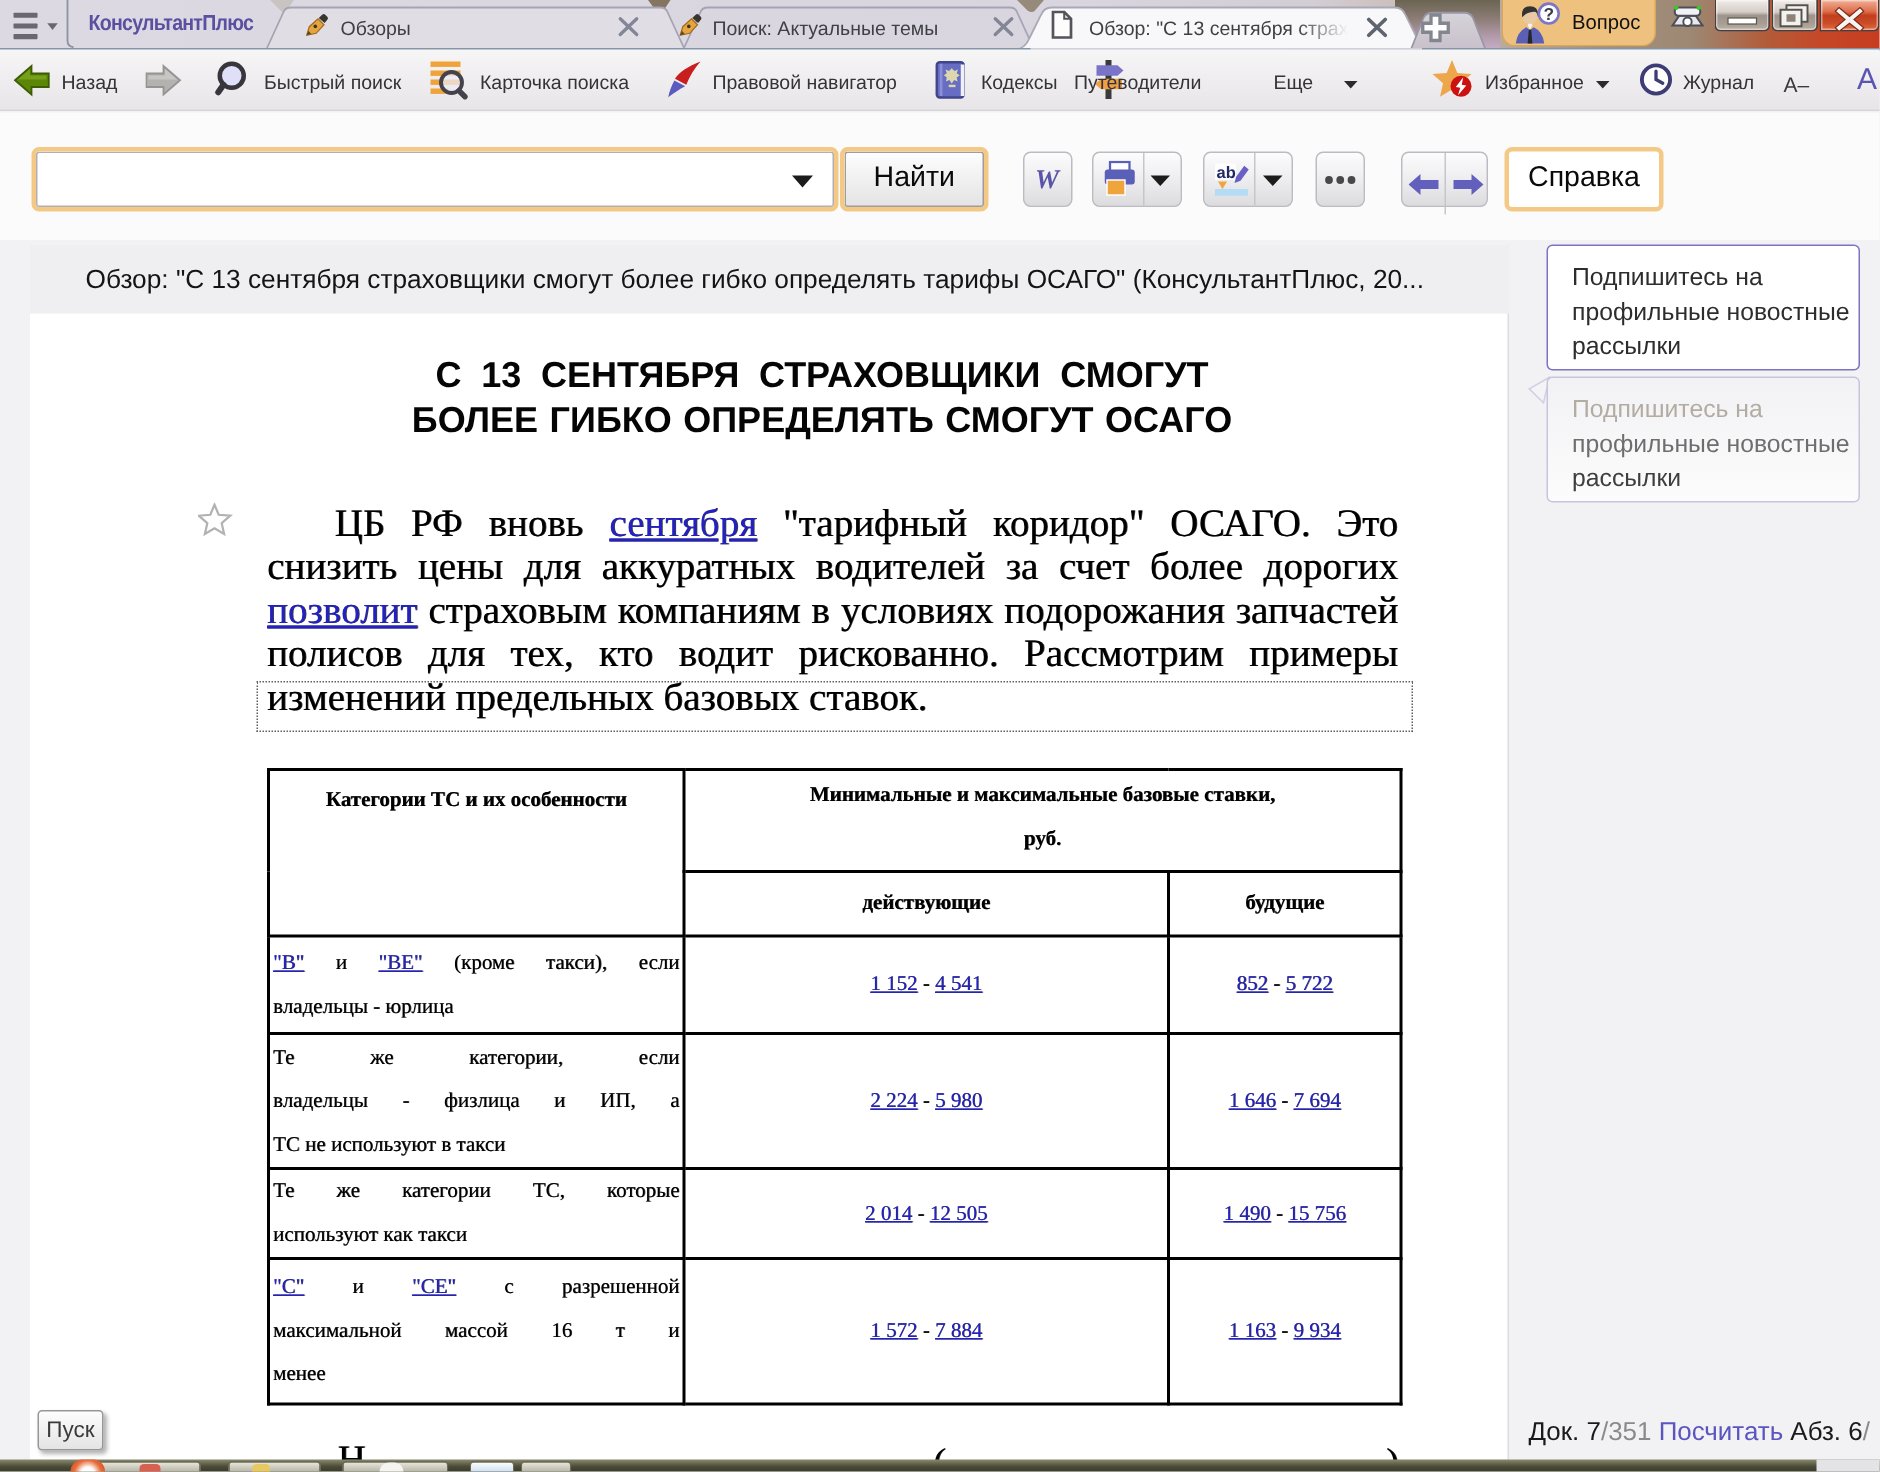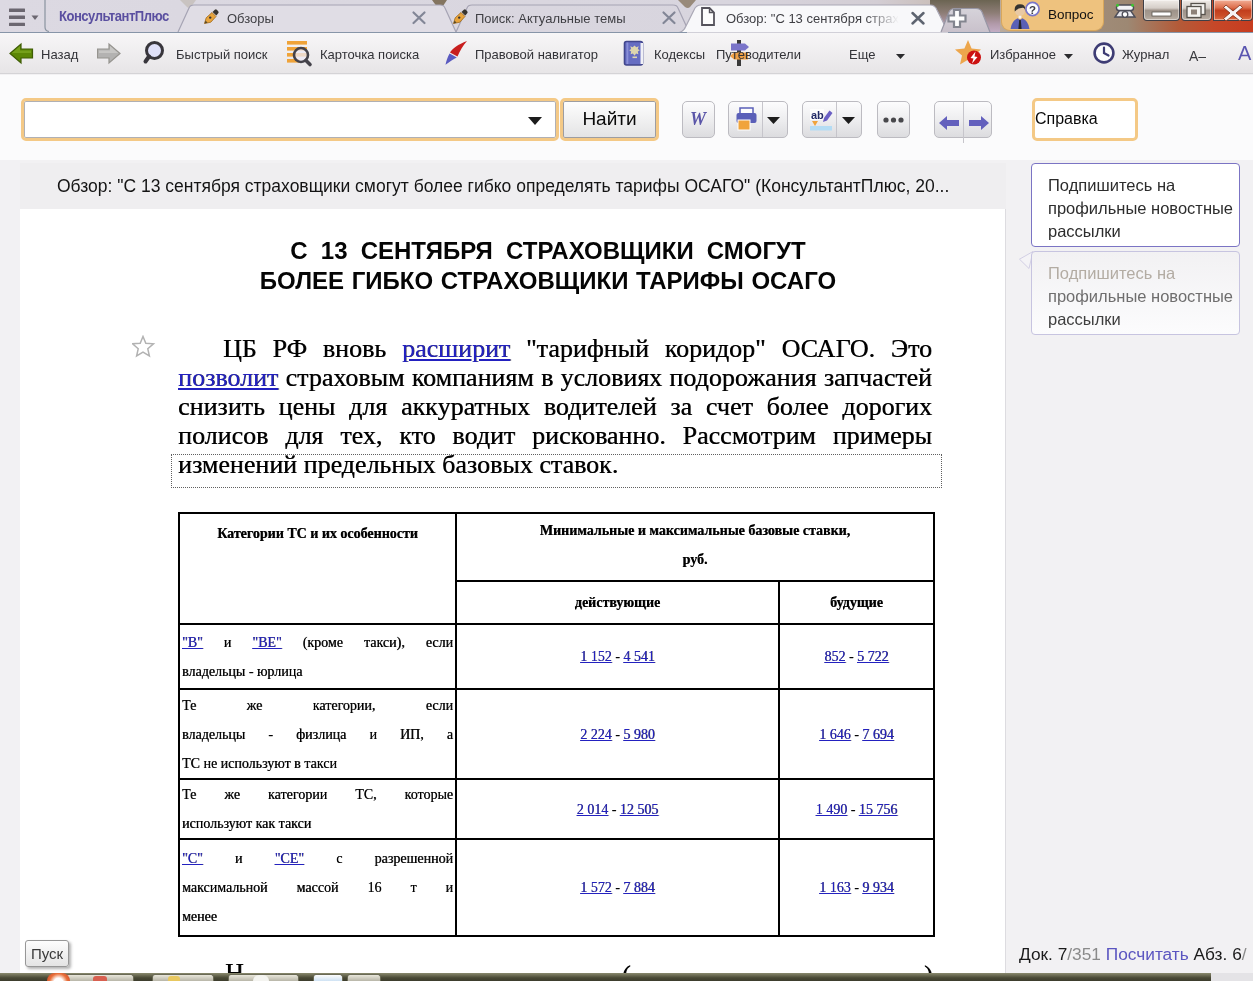--- a/index.html
+++ b/index.html
@@ -18,21 +18,21 @@
   #btncls { left:1213px; width:40px; background:linear-gradient(#f2ae96 0%,#dd6f4d 38%,#c23e1d 52%,#cb4d28 78%,#dd6e44 100%); border-radius:0 0 4px 0; }
   
   #toolbar { position:absolute; left:0; top:33px; width:1253px; height:41px;
     background:linear-gradient(#f7f6f7,#eceaec 70%,#e7e5e7); border-bottom:1px solid #d4d3d6; }
   .tlbl { position:absolute; top:13.5px; font-size:13px; color:#333338; white-space:nowrap; }
   
   #searchrow { position:absolute; left:0; top:75px; width:1253px; height:85px; background:#fbfbfc; }
   #combo { position:absolute; left:21px; top:23px; width:538px; height:43px; background:#fff; border:3px solid #f4c986; border-radius:5px; box-shadow:inset 0 0 0 1px #b0b0b4; }
   #findbtn { position:absolute; left:560px; top:23px; width:99px; height:43px; background:linear-gradient(#fefefe,#e3e3e4); border:3px solid #f4c986; border-radius:5px; box-shadow:inset 0 0 0 1px #9d9da1; font-size:19px; color:#0a0a0a; text-align:center; line-height:36px; }
   .gbtn { position:absolute; top:26px; height:37px; background:linear-gradient(#fcfcfd 0%,#ececee 55%,#dcdcdf 100%); border:1px solid #bcbbc1; border-radius:5px; }
-  #helpbtn { position:absolute; left:1032px; top:23px; width:106px; height:43px; background:#fff; border:3px solid #f4c986; border-radius:5px; font-size:16px; color:#0a0a0a; text-align:left; line-height:36px; }
+  #helpbtn { position:absolute; left:1003px; top:23px; width:106px; height:43px; background:#fff; border:3px solid #f4c986; border-radius:5px; font-size:19px; color:#0a0a0a; text-align:center; line-height:36px; }
   
   #docpanel { position:absolute; left:20px; top:163px; width:986px; height:810px; background:#fff; border-right:1px solid #dddce0; }
   #band { position:absolute; left:20px; top:163px; width:986px; height:46px; background:#efeef0; font-size:17.5px; color:#141414; line-height:46px; padding-left:37px; white-space:nowrap; overflow:hidden; }
   #doctitle { position:absolute; left:171px; top:236px; width:754px; text-align:center; font-size:24px; font-weight:bold; color:#050505; line-height:30px; }
   #para { position:absolute; left:178px; top:334px; width:754px; font-family:"Liberation Serif",serif; font-size:26px; line-height:29px; color:#000; text-shadow:0.5px 0 0 rgba(0,0,0,0.75); }
   #para .jl { text-align:justify; text-align-last:justify; }
   #dotbox { position:absolute; left:171px; top:454px; width:771px; height:34px; border:1px dotted #606060; }
   
   #tbl { position:absolute; left:178px; top:512px; border-collapse:collapse; table-layout:fixed; font-family:"Liberation Serif",serif; font-size:14px; line-height:29px; color:#000; text-shadow:0.4px 0 0 rgba(0,0,0,0.7); }
   #tbl td { border:2px solid #000; padding:0 2px; vertical-align:middle; }
@@ -265,26 +265,26 @@
   <div id="helpbtn">Справка</div>
 </div>
 
 <div id="docpanel"></div>
 <div id="band">Обзор: "С 13 сентября страховщики смогут более гибко определять тарифы ОСАГО" (КонсультантПлюс, 20...</div>
 <svg width="24" height="24" style="position:absolute; left:132px; top:335px;">
   <path d="M11 1.5 L13.8 8.2 L21.5 8.8 L15.8 13.8 L17.4 21 L11 17.2 L4.6 21 L6.2 13.8 L0.5 8.8 L8.2 8.2 Z" fill="none" stroke="#b2b2b2" stroke-width="1.5"></path>
 </svg>
 <div id="doctitle">
     <div style="word-spacing:6.5px;">С 13 СЕНТЯБРЯ СТРАХОВЩИКИ СМОГУТ</div>
-    <div style="word-spacing:1px;">БОЛЕЕ ГИБКО СТРАХОВЩИКИ ТАРИФЫ ОСАГО</div>
+    <div style="word-spacing:1px;">БОЛЕЕ ГИБКО ОПРЕДЕЛЯТЬ СМОГУТ ОСАГО</div>
   </div>
 <div id="para">
-  <div class="jl"><span style="display:inline-block;width:45px;"></span>ЦБ РФ вновь <a>расширит</a> "тарифный коридор" ОСАГО. Это</div>
+  <div class="jl"><span style="display:inline-block;width:45px;"></span>ЦБ РФ вновь <a>сентября</a> "тарифный коридор" ОСАГО. Это</div>
+  <div class="jl">снизить цены для аккуратных водителей за счет более дорогих</div>
   <div class="jl"><a>позволит</a> страховым компаниям в условиях подорожания запчастей</div>
-  <div class="jl">снизить цены для аккуратных водителей за счет более дорогих</div>
   <div class="jl">полисов для тех, кто водит рискованно. Рассмотрим примеры</div>
   <div>изменений предельных базовых ставок.</div>
 </div>
 <div id="dotbox"></div>
 <table id="tbl">
   <tbody>
       <tr style="height:68px;">
     <td class="hdr" style="width:277px; vertical-align:top; padding-top:5px;" rowspan="2">Категории ТС и их особенности</td>
     <td class="hdr" colspan="2" style="padding-bottom:5px;">
           <div>Минимальные и максимальные базовые ставки,</div>

